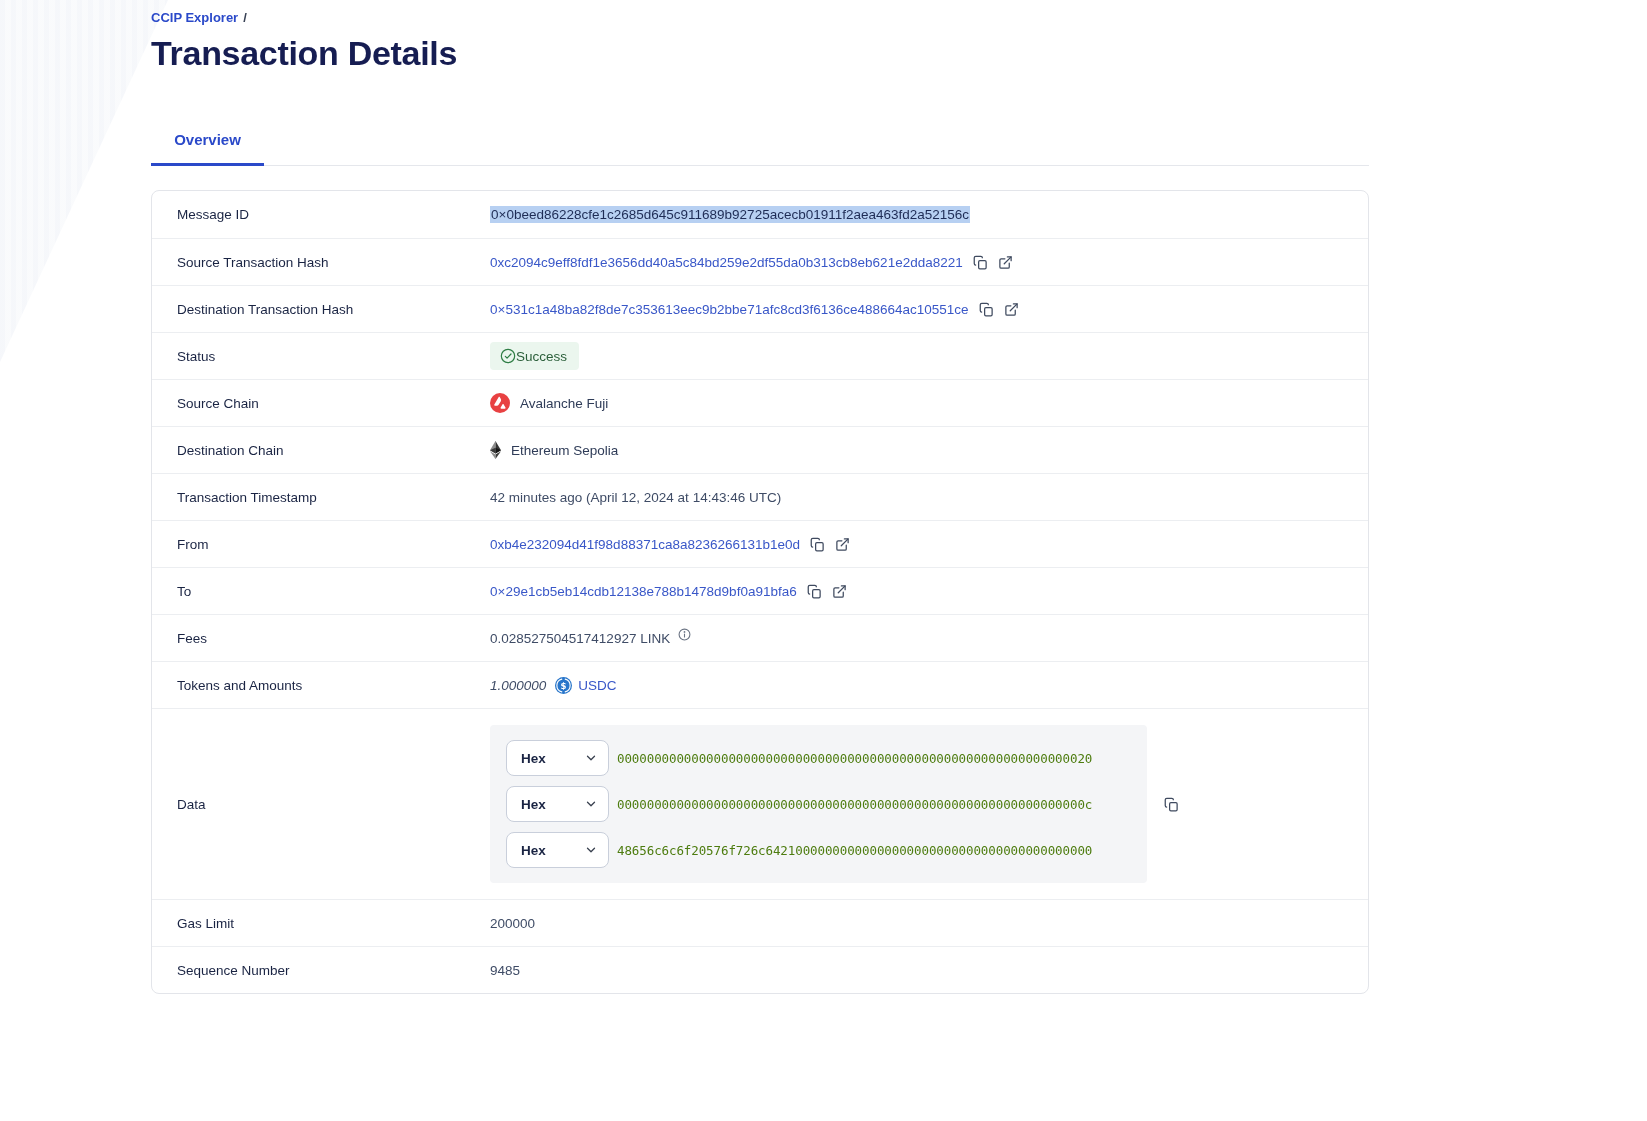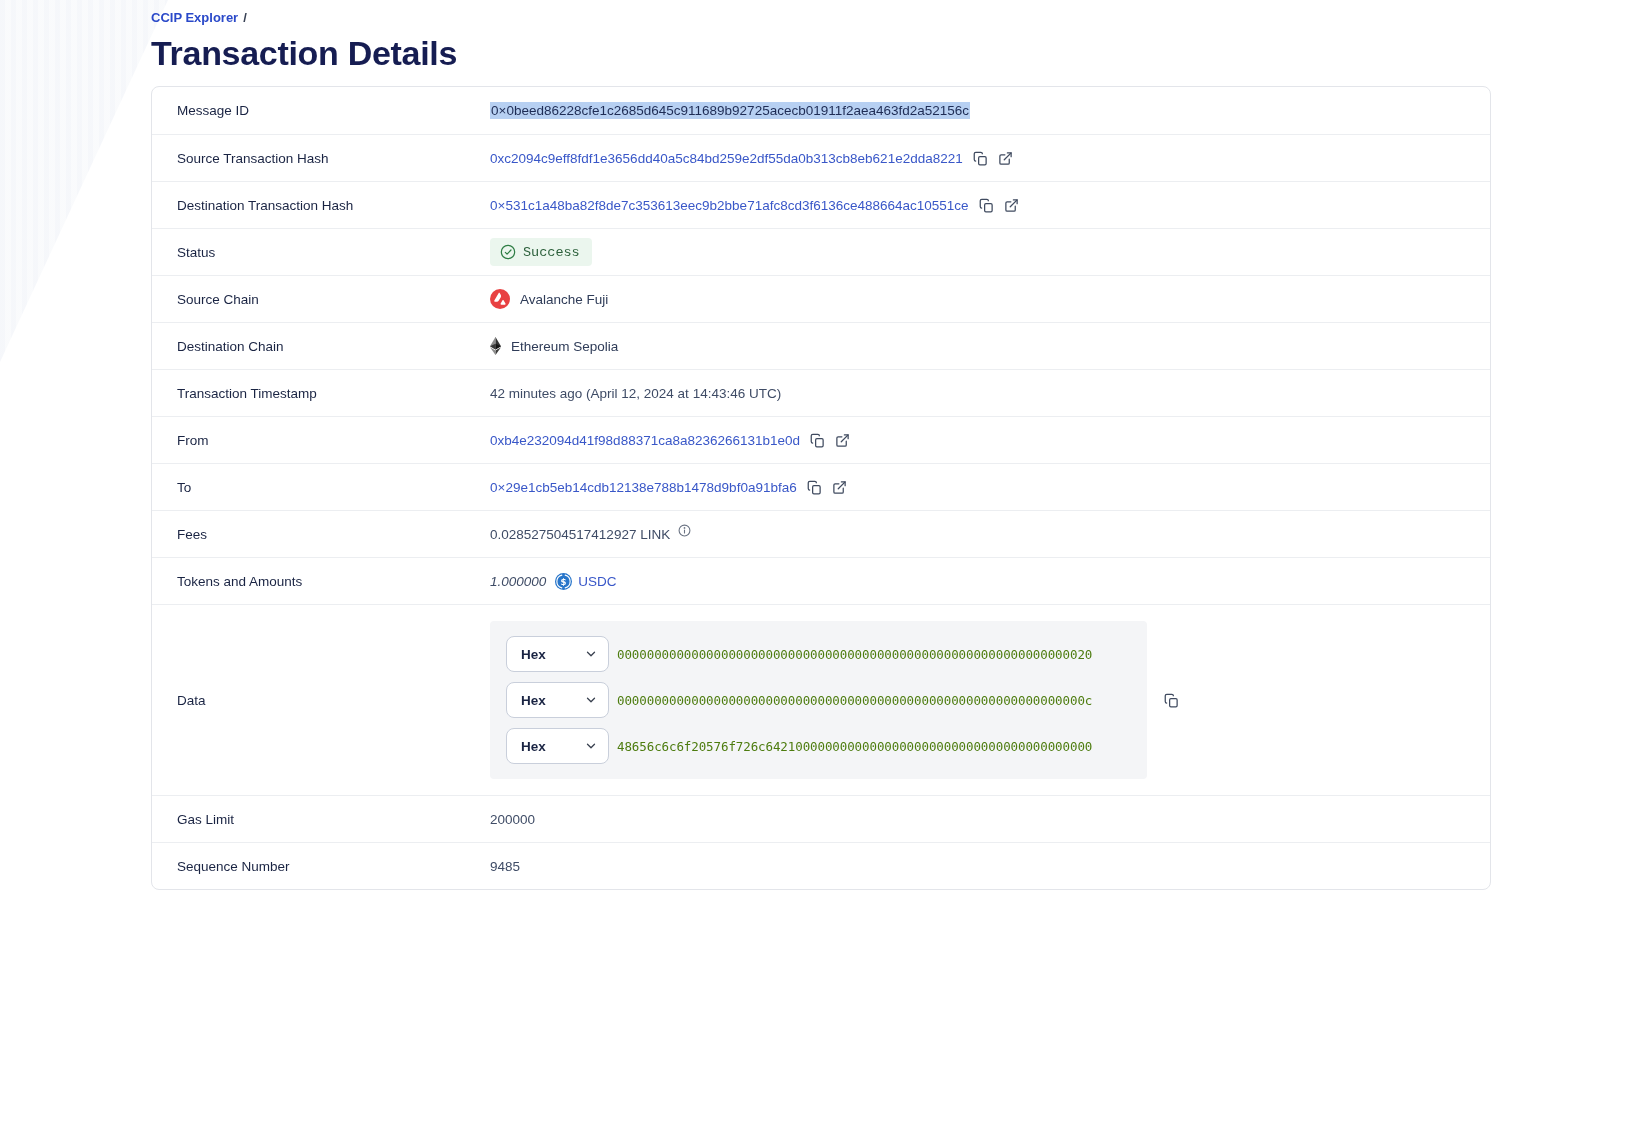--- a/index.html
+++ b/index.html
@@ -17,45 +17,45 @@
     font-family:"Liberation Sans",sans-serif;color:#1a2443;
     overflow:hidden;position:relative;
   }
   .bg-wedge{
     position:absolute;left:0;top:0;width:168px;height:362px;
     background:
       repeating-linear-gradient(90deg,#eef1f7 0 5px,#f5f7fa 5px 11px);
     clip-path:polygon(0 0,100% 0,0 100%);
     opacity:.55;pointer-events:none;
   }
-  .content{position:relative;margin-left:151px;width:1340px;}
+  .content{position:relative;margin-left:151px;width:1218px;}
   .breadcrumb{padding-top:10px;font-size:13px;font-weight:bold;line-height:16px;}
   .crumb{color:var(--accent-blue);cursor:pointer;}
   .crumb-sep{color:#3a4356;margin-left:5px;}
   h1{margin:8px 0 0 0;font-size:34px;line-height:38px;font-weight:bold;
      color:var(--heading-navy);letter-spacing:-.3px;}
   .tabs{margin-top:46px;border-bottom:1px solid #e5e7ec;display:flex;}
   .tab{
     width:113px;text-align:center;padding:13px 0 15px;
     font-size:15px;font-weight:bold;color:var(--accent-blue);
     border-bottom:3px solid var(--accent-blue);margin-bottom:-1px;cursor:pointer;
   }
-  .card{margin-top:14px;border:1px solid #e3e5ea;border-radius:8px;background:#fff;}
+  .card{margin-top:24px;border:1px solid #e3e5ea;border-radius:8px;background:#fff;}
   .row{display:flex;align-items:center;min-height:47px;font-size:13.5px;}
   .row + .row{border-top:1px solid #eceef1;}
   .row-label{width:338px;padding-left:25px;flex-shrink:0;color:#1a2443;}
   .row-value{display:flex;align-items:center;color:#3f4c66;}
   .link{color:var(--link-blue);font-weight:500;cursor:pointer;text-decoration:none;}
   .icon-btn{display:inline-flex;align-items:center;margin-left:10px;color:#3f4a5f;cursor:pointer;}
   .icon-btn svg{width:15px;height:15px;}
   .highlight{background:var(--highlight-blue);color:#1e2c55;padding:1px 1px;}
   .badge{
-    display:inline-flex;align-items:center;gap:7px;
+    display:inline-flex;align-items:center;gap:0;
     background:var(--success-bg);color:var(--success-green);
-    font-weight:500;padding:6px 12px 6px 10px;border-radius:4px;font-family:Liberation Mono, monospace;
+    font-weight:500;padding:6px 12px 6px 10px;border-radius:4px;
   }
   .badge svg{width:16px;height:16px;color:#2e7d44;}
   .chain{display:flex;align-items:center;gap:10px;color:#2f3c58;}
   .info-icon{display:inline-flex;margin-left:8px;transform:translateY(-4px);color:#6a7383;cursor:pointer;}
   .info-icon svg{width:13px;height:13px;}
   .token-amount{color:#3f4c66;font-style:italic;}
   .token-icon{display:inline-flex;margin-left:9px;margin-right:6px;}
   .data-box{
     background:#f4f5f7;border-radius:4px;padding:15px 16px;width:657px;
     display:flex;flex-direction:column;gap:10px;margin:16px 0;
@@ -79,20 +79,23 @@
 <div class="bg-wedge"></div>
 
 <div class="content">
 
   <div class="breadcrumb">
     <span class="crumb">CCIP Explorer</span><span class="crumb-sep">/</span>
   </div>
 
   <h1>Transaction Details</h1>
 
+  <div class="tabs">
+    <div class="tab">Overview</div>
+  </div>
 
   <div class="card">
 
     <div class="row">
       <div class="row-label">Message ID</div>
       <div class="row-value">
         <span class="highlight">0×0beed86228cfe1c2685d645c911689b92725acecb01911f2aea463fd2a52156c</span>
       </div>
     </div>
 

